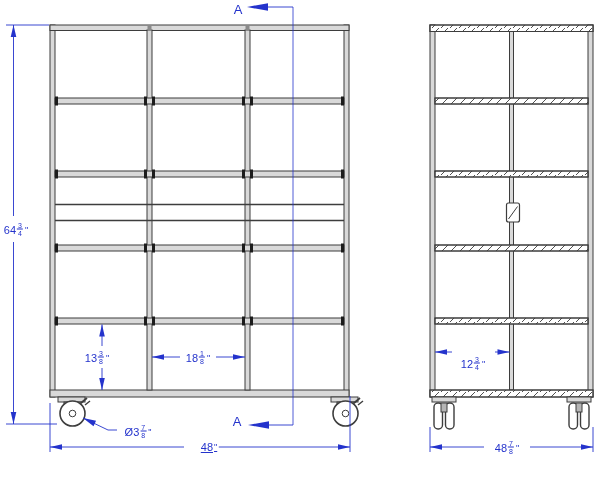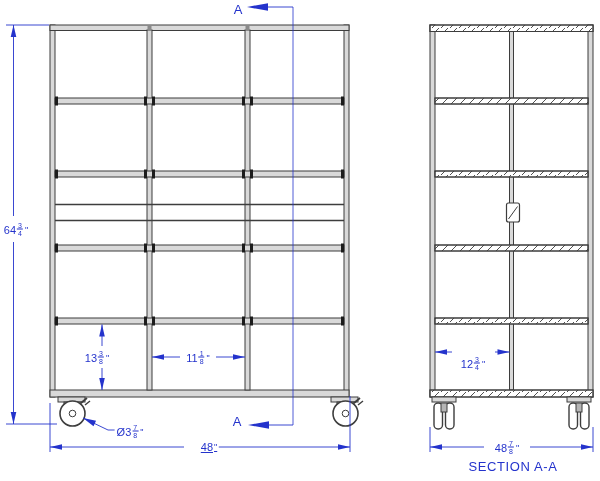--- a/index.html
+++ b/index.html
@@ -263,29 +263,29 @@
   <div class="dim-label" style="left:97px;top:357px;">
     <span>13</span>
       <span class="frac">
         <span class="fnum">3</span>
         <span class="fden">8</span>
       </span>
       <span class="unit">"</span>
   </div>
 
   <div class="dim-label" style="left:198px;top:357px;">
-    <span>11</span>
+    <span>18</span>
       <span class="frac">
         <span class="fnum">1</span>
         <span class="fden">8</span>
       </span>
       <span class="unit">"</span>
   </div>
 
-  <div class="dim-label" style="left:130px;top:431px;">
+  <div class="dim-label" style="left:138px;top:431px;">
     <span>Ø3</span>
       <span class="frac">
         <span class="fnum">7</span>
         <span class="fden">8</span>
       </span>
       <span class="unit">"</span>
   </div>
 
   <div class="dim-label" style="left:209px;top:447px;text-decoration:underline;">
     <span>48</span>
@@ -303,15 +303,14 @@
 
   <div class="dim-label" style="left:507px;top:447px;">
     <span>48</span>
       <span class="frac">
         <span class="fnum">7</span>
         <span class="fden">8</span>
       </span>
       <span class="unit">"</span>
   </div>
 
-  <div class="section-title" style="left:513px;top:467px;">SECTION A-A</div>
 
 </div>
 
 </body></html>

